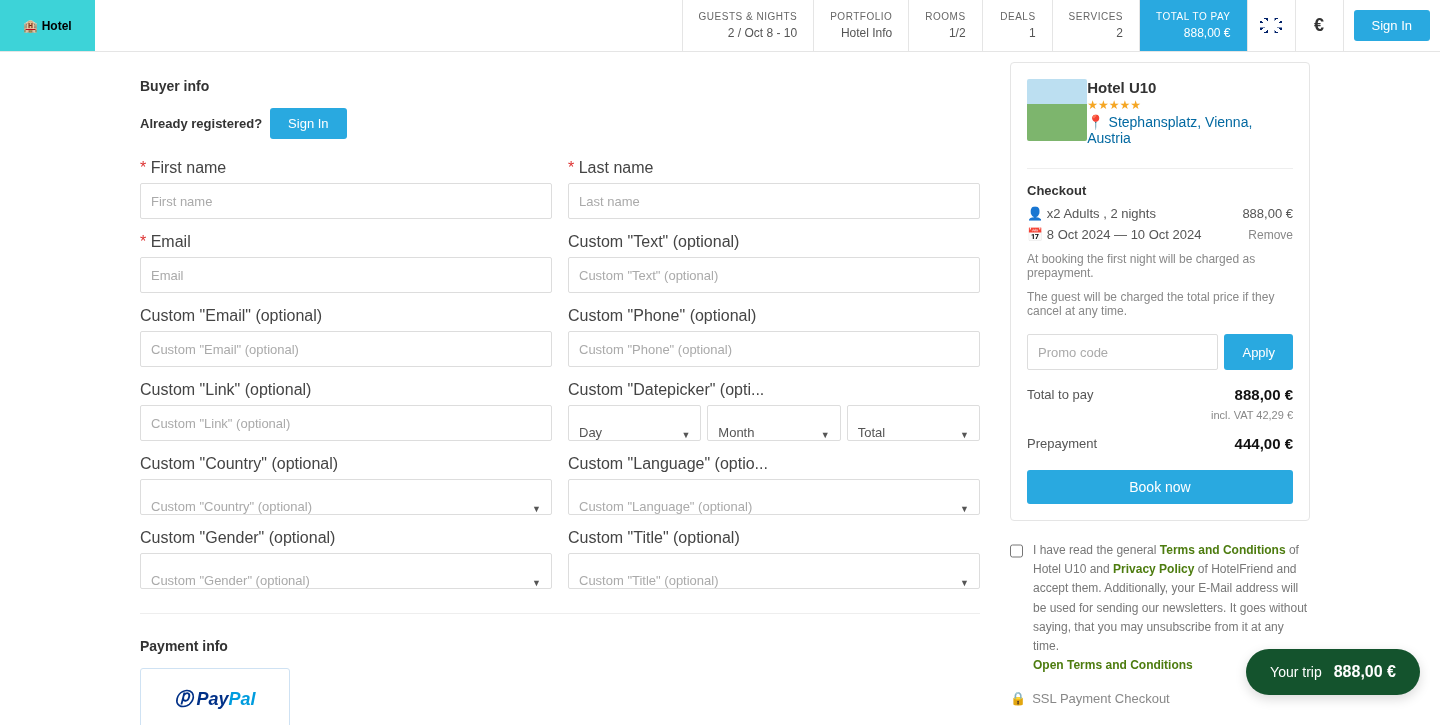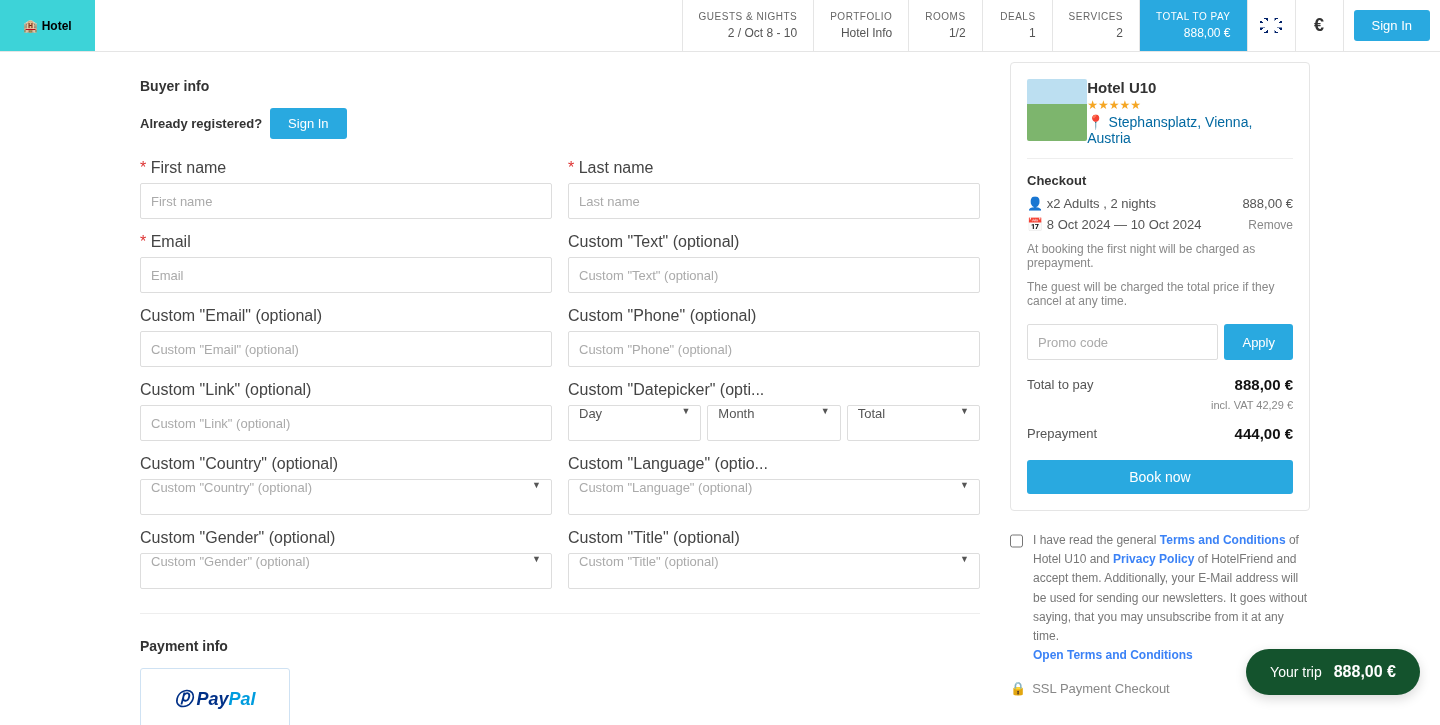--- a/index.html
+++ b/index.html
@@ -20,42 +20,42 @@
 .container{display:flex;max-width:1180px;margin:0 auto;gap:20px;padding:10px 0 40px}
 .left{flex:1;padding:0 10px}
 .right{width:300px}
 h3{font-size:14px;font-weight:bold;margin:16px 0 14px}
 .row{display:flex;gap:16px;margin-bottom:14px}
 .field{flex:1}
 .lbl{display:block;font-size:16px;color:#444;margin-bottom:6px}
 .req{color:#d33}
 input[type=text],.select{width:100%;height:36px;border:1px solid #ddd;border-radius:2px;padding:0 10px;font-size:13px;color:#333}
 input::placeholder{color:#aaa}
-.select{display:flex;align-items:flex-start;justify-content:space-between;color:#aaa;background:#fff;cursor:pointer}
+.select{display:flex;align-items:flex-end;justify-content:space-between;color:#aaa;background:#fff;cursor:pointer}
 .caret{font-size:9px;color:#555}
 .date3{display:flex;gap:6px}
 .date3 .select{flex:1}
 hr{border:none;border-top:1px solid #eee;margin:24px 0}
 .paypal{border:1px solid #cfe2f3;border-radius:3px;width:150px;height:62px;display:flex;align-items:center;justify-content:center;font-style:italic;font-weight:bold;font-size:18px}
 .paypal .p1{color:#003087}.paypal .p2{color:#009cde}
 .card{border:1px solid #e5e5e5;border-radius:4px;padding:16px}
-.hotel-head{display:flex;margin-bottom:14px;border-bottom:1px solid #eee;padding-bottom:12px}
+.hotel-head{display:flex;margin-bottom:14px;border-bottom:1px solid #eee;padding-bottom:22px}
 .thumb{width:62px;height:62px;background:linear-gradient(#bcdff1 40%,#7db56d 40%);border-radius:2px}
 .hotel-name{font-size:15px;font-weight:bold}
 .stars{color:#f5a623;font-size:12px;margin:2px 0}
 .addr{color:#0369a1;font-size:14px}
 .line{display:flex;justify-content:space-between;align-items:center;margin:6px 0;font-size:13px;color:#555}
 .line .strong{color:#111;font-weight:bold;font-size:15px}
 .note{font-size:12px;color:#888;margin:10px 0}
 .promo{display:flex;gap:6px;margin:16px 0}
 .promo input{flex:1}
 .booknow{width:100%;height:34px;background:#29a9e0;color:#fff;border:none;border-radius:3px;font-size:14px;margin-top:12px;cursor:pointer}
 .terms{display:flex;gap:10px;margin-top:20px;font-size:12px;color:#777;line-height:1.6}
 .terms input{width:16px;height:16px;accent-color:#29a9e0;margin-top:2px}
-.terms a{color:#3b82f6;font-weight:bold;text-decoration:none}
+.terms a{color:#4d7c0f;font-weight:bold;text-decoration:none}
 .ssl{color:#888;font-size:13px;margin-top:16px;display:flex;align-items:center;gap:6px}
 .fab{position:fixed;right:20px;bottom:30px;background:#14532d;color:#fff;border-radius:26px;padding:14px 24px;font-size:14px;display:flex;align-items:center;gap:12px;box-shadow:0 4px 12px rgba(0,0,0,.15)}
 .fab .amt{font-size:16px;font-weight:bold}
 .remove{color:#888;font-size:12px;cursor:pointer}
 .flag-uk{width:22px;height:15px;background:linear-gradient(#012169,#012169);position:relative;display:inline-block}
 .flag-uk:before{content:"";position:absolute;inset:0;background:linear-gradient(to bottom right,transparent 42%,#fff 42%,#fff 58%,transparent 58%),linear-gradient(to bottom left,transparent 42%,#fff 42%,#fff 58%,transparent 58%)}
 .flag-uk:after{content:"";position:absolute;inset:0;background:linear-gradient(#fff,#fff) center/100% 30% no-repeat,linear-gradient(#fff,#fff) center/30% 100% no-repeat,linear-gradient(#c8102e,#c8102e) center/100% 16% no-repeat,linear-gradient(#c8102e,#c8102e) center/16% 100% no-repeat}
 </style>
 </head>
 <body>

